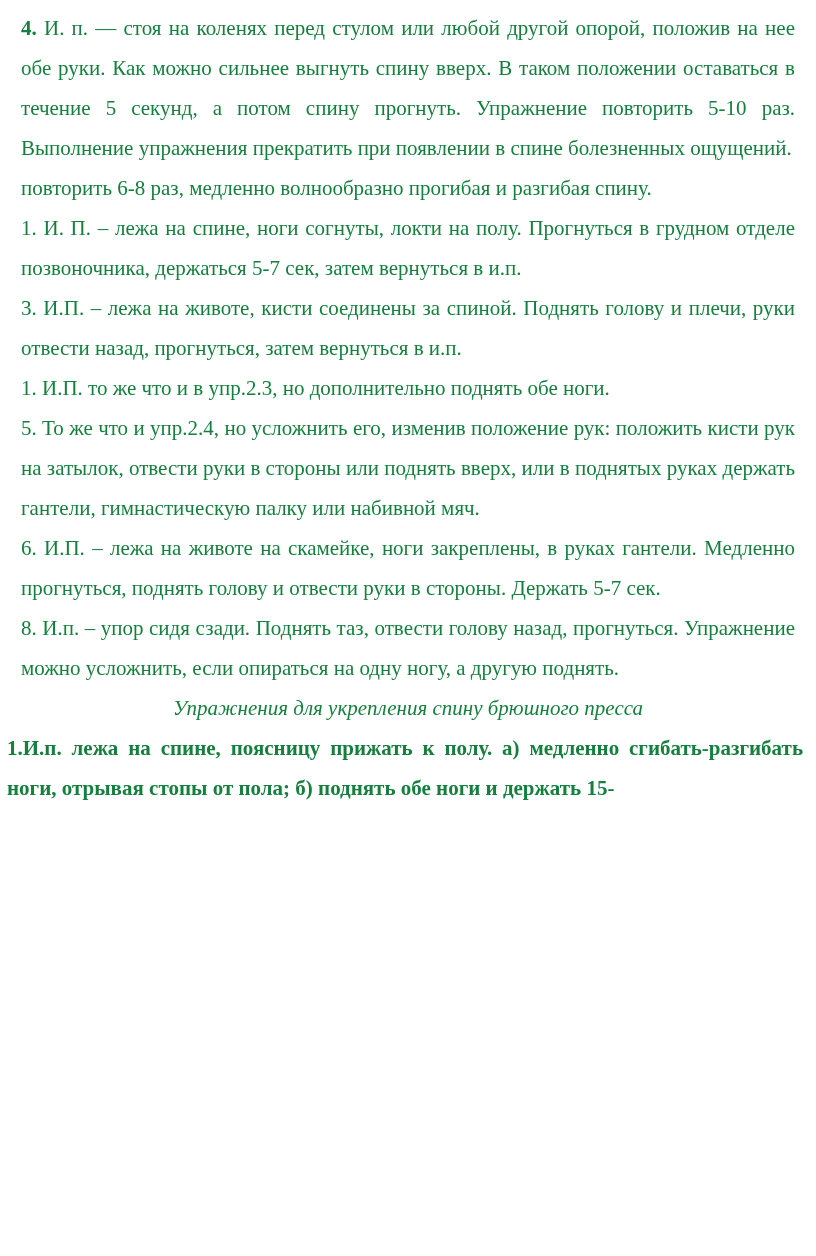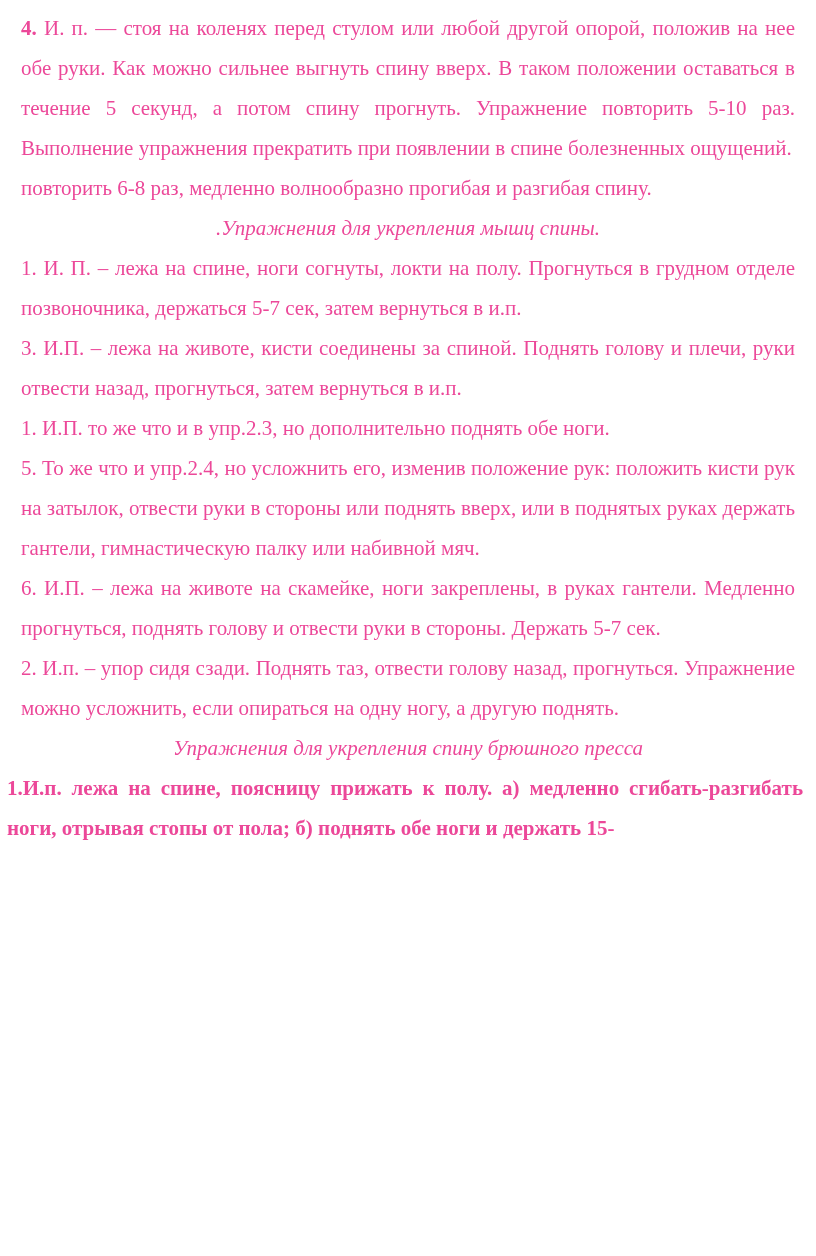--- a/index.html
+++ b/index.html
@@ -5,21 +5,21 @@
   html, body {
     margin: 0;
     padding: 0;
     background: #ffffff;
   }
   .page {
     width: 816px;
     height: 1256px;
     box-sizing: border-box;
     background: #ffffff;
-    color: #ec4899;
+    color: #15803d;
     padding: 8px 21px 0 21px;
     font-family: "Liberation Serif", "DejaVu Serif", serif;
     font-size: 21px;
     line-height: 40px;
     overflow: hidden;
   }
   p {
     margin: 0;
     padding: 0;
   }
@@ -46,32 +46,31 @@
 </head>
 <body>
 
 <div class="page">
 
   <p class="justify"><span class="bold">4.</span><span> И. п. — стоя на коленях перед стулом или любой другой опорой, положив на нее обе руки. Как можно сильнее выгнуть спину вверх. В таком положении оставаться в течение 5 секунд, а потом спину прогнуть. Упражнение повторить 5-10 раз. Выполнение упражнения прекратить при появлении в спине болезненных ощущений.</span></p>
 
 
   <p class="left">повторить 6-8 раз, медленно волнообразно прогибая и разгибая спину.</p>
 
-  <p class="center-italic">.Упражнения для укрепления мышц спины.</p>
 
   <p class="justify">1. И. П. – лежа на спине, ноги согнуты, локти на полу. Прогнуться в грудном отделе позвоночника, держаться 5-7 сек, затем вернуться в и.п.</p>
 
 
   <p class="justify">3. И.П. – лежа на животе, кисти соединены за спиной. Поднять голову и плечи, руки отвести назад, прогнуться, затем вернуться в и.п.</p>
 
   <p class="left">1. И.П. то же что и в упр.2.3, но дополнительно поднять обе ноги.</p>
 
   <p class="justify">5. То же что и упр.2.4, но усложнить его, изменив положение рук: положить кисти рук на затылок, отвести руки в стороны или поднять вверх, или в поднятых руках держать гантели, гимнастическую палку или набивной мяч.</p>
 
   <p class="justify">6. И.П. – лежа на животе на скамейке, ноги закреплены, в руках гантели. Медленно прогнуться, поднять голову и отвести руки в стороны. Держать 5-7 сек.</p>
 
-  <p class="justify">2. И.п. – упор сидя сзади. Поднять таз, отвести голову назад, прогнуться. Упражнение можно усложнить, если опираться на одну ногу, а другую поднять.</p>
+  <p class="justify">8. И.п. – упор сидя сзади. Поднять таз, отвести голову назад, прогнуться. Упражнение можно усложнить, если опираться на одну ногу, а другую поднять.</p>
 
   <p class="center-italic">Упражнения для укрепления спину брюшного пресса</p>
 
   <p class="wide">1.И.п. лежа на спине, поясницу прижать к полу. а) медленно сгибать-разгибать ноги, отрывая стопы от пола; б) поднять обе ноги и держать 15-</p>
 
 </div>
 
 </body></html>

